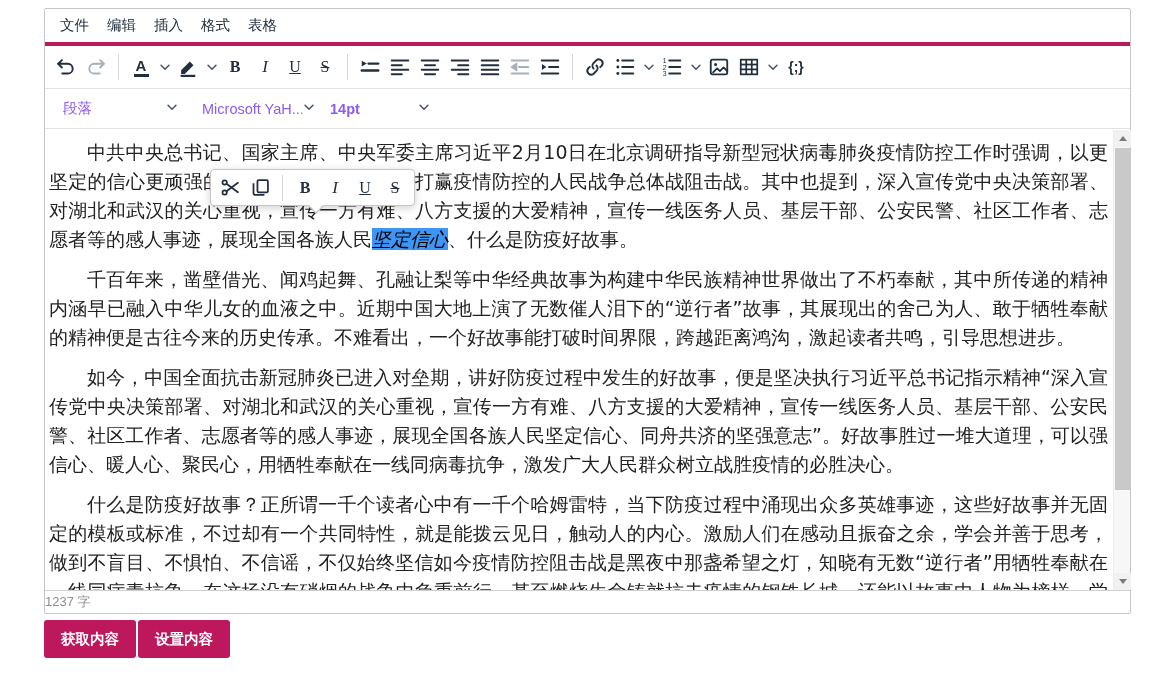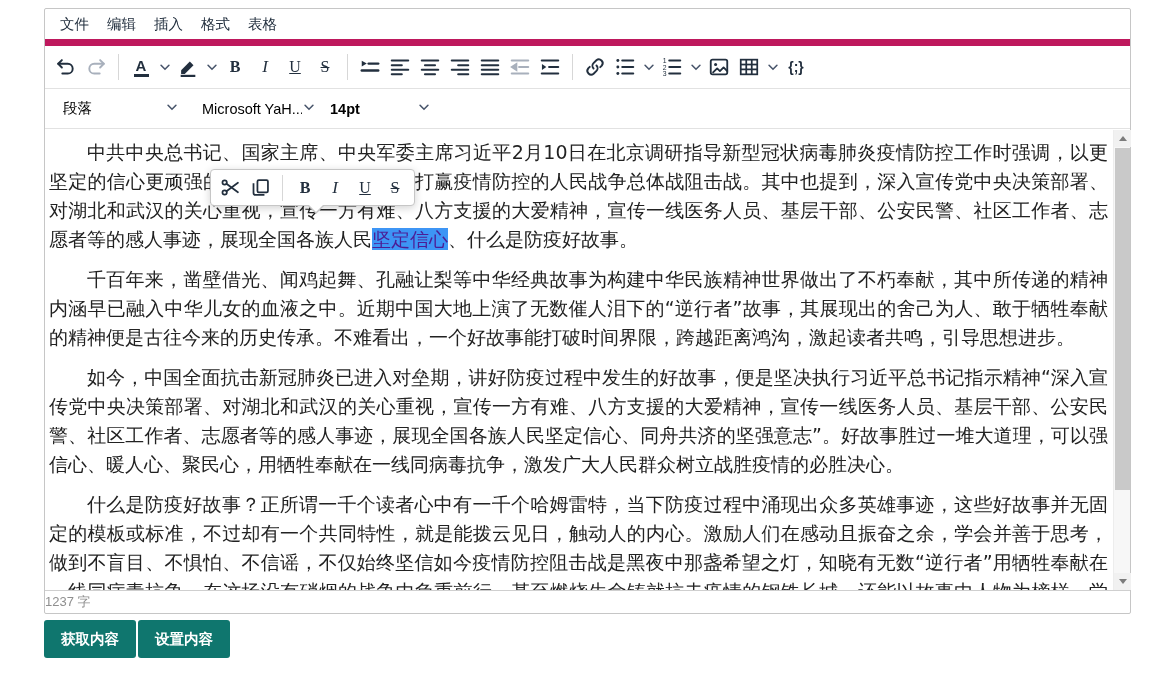--- a/index.html
+++ b/index.html
@@ -4,21 +4,21 @@
 <style>
   * { box-sizing: border-box; margin: 0; padding: 0; }
   html,body { width:1174px; height:693px; background:#fff; overflow:hidden;
               font-family:"Liberation Sans","DejaVu Sans",sans-serif; }
 
   
   .shell { position:absolute; left:44px; top:8px; width:1087px; height:606px;
            border:1px solid #c6c6c6; border-radius:2px; background:#fff; }
 
   
-  .menubar { height:37px; border-bottom:7px solid #be185d; display:flex; align-items:flex-end; padding:0 6px; }
+  .menubar { height:37px; border-bottom:4px solid #be185d; display:flex; align-items:center; padding:0 6px; }
   .menu-item { padding:5px 9px; font-size:14.5px; color:#222f3e; border-radius:3px; cursor:pointer; }
 
   
   .toolbar { height:43px; border-bottom:1px solid #e2e2e2; display:flex; align-items:center; padding:0 6px; }
   .toolbar2 { height:40px; border-bottom:1px solid #e2e2e2; display:flex; align-items:center; padding:0 10px; }
   .tb-btn { width:30px; height:28px; display:flex; align-items:center; justify-content:center;
             border-radius:3px; cursor:pointer; color:#222f3e; flex:none; }
   .tb-btn.narrow { width:17px; }
   .tb-btn svg { display:block; }
   .tb-divider { width:1px; height:26px; background:#d7d7d7; margin:0 7px; flex:none; }
@@ -29,33 +29,33 @@
   .forecolor-wrap { display:flex; flex-direction:column; align-items:center; line-height:1; }
   .forecolor-wrap .letter { font-size:15px; font-weight:bold; color:#222f3e; }
   .forecolor-wrap .bar { width:15px; height:3px; background:#222f3e; margin-top:1px; }
   .code-glyph { font-size:14px; font-weight:bold; color:#222f3e; letter-spacing:0; }
   .disabled { opacity:1; }
   .disabled svg * { stroke:#a8b0bc !important; fill-opacity:1; }
   .disabled svg .fillpart { fill:#a8b0bc !important; }
 
   
   .dd { display:flex; align-items:center; justify-content:space-between; height:30px;
-        padding:0 6px 0 8px; border-radius:3px; cursor:pointer; color:#000000; font-size:14.5px; }
+        padding:0 6px 0 8px; border-radius:3px; cursor:pointer; color:#8b5cf6; font-size:14.5px; }
   .dd-para { width:130px; }
   .dd-font { width:128px;margin-left:9px; }
   .dd-size { width:115px;font-weight:bold; }
   .dd .dd-label { white-space:nowrap; overflow:hidden; }
 
   
   .content { position:absolute; top:121px; bottom:23px; left:0; right:0; background:#fff; }
   .rte { position:absolute; inset:0; right:18px; padding:8px 4px 0 4px; overflow:hidden;
          font-size:19px; line-height:29px; color:#222; text-align:justify; cursor:text;
          font-family:"DejaVu Sans","Liberation Sans",sans-serif; }
   .rte p { text-indent:2em; margin:0 0 11px 0; }
-  .sel { background:#3d95f5; color:#4c1d95; }
+  .sel { background:#3d95f5; color:#000000;font-style:italic; }
 
   
   .sbar { position:absolute; top:0; bottom:0; right:0; width:17px; background:#f7f7f7; border-left:1px solid #ededed; }
   .sb-btn { position:absolute; left:0; width:17px; height:17px; background:#f1f1f1; display:flex; align-items:center; justify-content:center; cursor:pointer; }
   .sb-up { top:0; } .sb-down { bottom:0; }
   .tri-up { width:0; height:0; border:4px solid transparent; border-bottom:5px solid #7b7b7b; margin-top:-4px; }
   .tri-down { width:0; height:0; border:4px solid transparent; border-top:5px solid #7b7b7b; margin-bottom:-4px; }
   .sb-thumb { position:absolute; left:1px; top:18px; width:15px; height:342px; background:#c9c9c9; cursor:pointer; }
 
   
@@ -68,21 +68,21 @@
          border:1px solid #c6c6c6; border-radius:4px; box-shadow:0 2px 8px rgba(0,0,0,.18);
          display:flex; align-items:center; padding:0 4px; z-index:20; }
   .ctx .tb-btn { width:30px; height:29px; }
   .ctx-notch { position:absolute; bottom:-9px; left:96px; width:0; height:0;
                border-left:9px solid transparent; border-right:9px solid transparent; border-top:9px solid #c6c6c6; }
   .ctx-notch::after { content:""; position:absolute; left:-8px; top:-10px; width:0; height:0;
                border-left:8px solid transparent; border-right:8px solid transparent; border-top:8px solid #fff; }
 
   
   .actions { position:absolute; left:44px; top:620px; display:flex; gap:2px; }
-  .action-btn { min-width:92px; height:38px; background:#0f766e; color:#fff; border:none;
+  .action-btn { min-width:92px; height:38px; background:#be185d; color:#fff; border:none;
                 font-size:14.5px; font-weight:bold; border-radius:3px; cursor:pointer; padding:0 14px;
                 font-family:"DejaVu Sans","Liberation Sans",sans-serif; }
 </style>
 </head>
 <body>
 
 <div class="shell">
 
   <div class="menubar">
     <div class="menu-item">文件</div>

